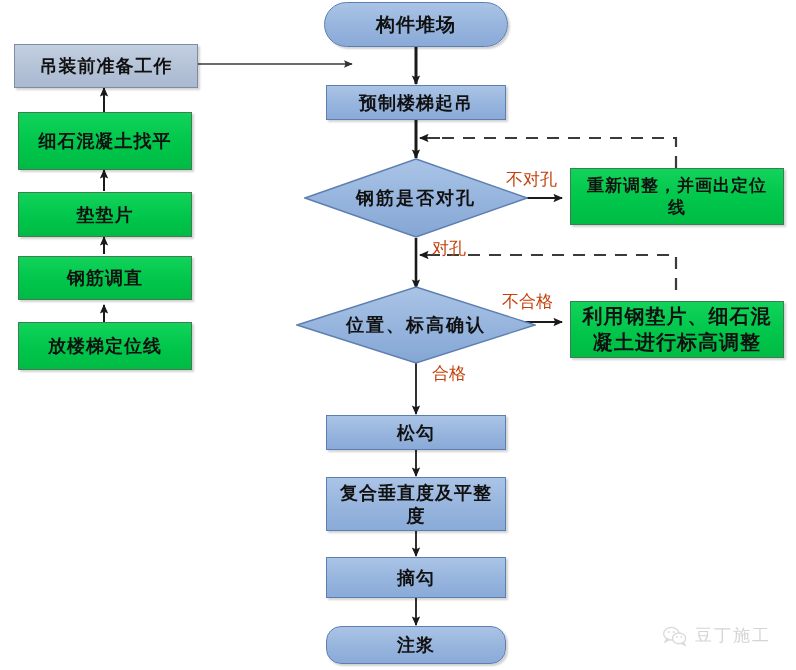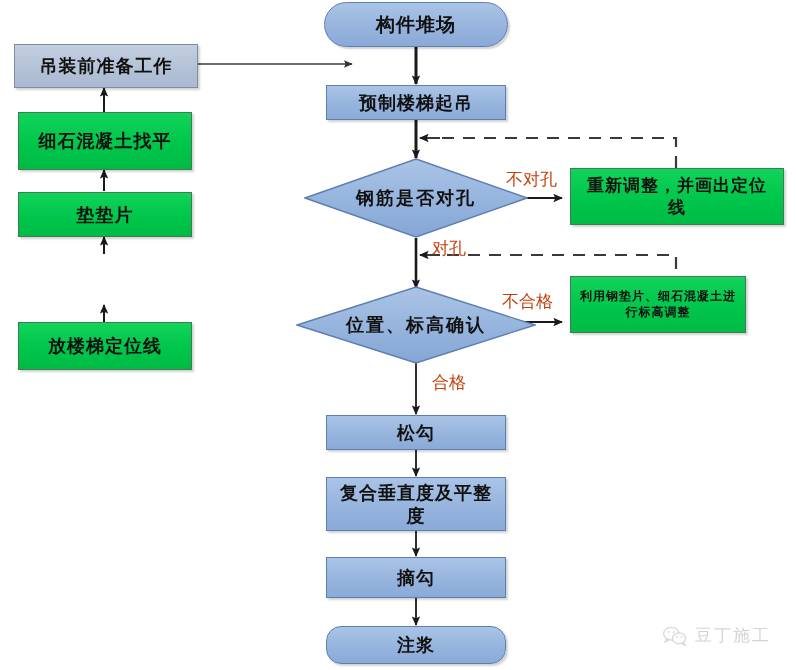--- a/index.html
+++ b/index.html
@@ -188,20 +188,23 @@
   </div>
 
   <div class="node rect green" style="left:18px; top:112px; width:174px; height:58px; font-size:18px; padding:0 2px;">
     <span>细石混凝土找平</span>
   </div>
 
   <div class="node rect green" style="left:18px; top:192px; width:174px; height:45px; font-size:18px;">
     <span>垫垫片</span>
   </div>
 
+  <div class="node rect green" style="left:18px; top:256px; width:174px; height:44px; font-size:18px;">
+    <span>钢筋调直</span>
+  </div>
 
   <div class="node rect green" style="left:18px; top:322px; width:174px; height:48px; font-size:18px;">
     <span>放楼梯定位线</span>
   </div>
 
   <div class="node rect blue pill" style="left:324px; top:2px; width:184px; height:45px; font-size:19px; border-radius:24px;">
     <span>构件堆场</span>
   </div>
 
   <div class="node rect blue" style="left:326px; top:85px; width:180px; height:35px; font-size:18px;">
@@ -242,31 +245,31 @@
   </div>
 
   <div class="node rect blue" style="left:326px; top:626px; width:180px; height:38px; font-size:18px;border-radius:15px;">
     <span>注浆</span>
   </div>
 
   <div class="node rect green" style="left:570px; top:168px; width:214px; height:57px; font-size:17px; padding:0 8px;">
     <span>重新调整，并画出定位线</span>
   </div>
 
-  <div class="node rect green" style="left:570px; top:276px; width:176px; height:57px; font-size:12px; padding:0 8px;">
+  <div class="node rect green" style="left:570px; top:301px; width:214px; height:57px; font-size:20px; padding:0 8px;">
     <span>利用钢垫片、细石混凝土进行标高调整</span>
   </div>
 
   <div class="edge-label" style="left:506px; top:168px; font-size:17px;">不对孔</div>
 
   <div class="edge-label" style="left:432px; top:237px; font-size:17px;">对孔</div>
 
   <div class="edge-label" style="left:502px; top:290px; font-size:17px;">不合格</div>
 
-  <div class="edge-label" style="left:432px; top:371px; font-size:17px;">合格</div>
+  <div class="edge-label" style="left:432px; top:362px; font-size:17px;">合格</div>
 
   <div class="brand" style="left:662px; top:624px;">
     <span style="display:inline-block;width:26px;height:22px;">
       <svg viewBox="0 0 28 24" width="26" height="22" aria-hidden="true">
         <ellipse cx="10" cy="9.5" rx="8.4" ry="6.9" fill="none" stroke="#a6a6a6" stroke-width="1.5"></ellipse>
         <path d="M5.2 14.8 L3.2 18.4 L7.4 16.3 Z" fill="none" stroke="#a6a6a6" stroke-width="1.5"></path>
         <circle cx="7.2" cy="7.6" r="1.15" fill="#a6a6a6"></circle>
         <circle cx="12.6" cy="7.6" r="1.15" fill="#a6a6a6"></circle>
         <ellipse cx="18.4" cy="14.6" rx="7.2" ry="5.9" fill="#ffffff" stroke="#a6a6a6" stroke-width="1.5"></ellipse>
         <path d="M23.2 19.1 L25.0 22.1 L21.4 20.4 Z" fill="#ffffff" stroke="#a6a6a6" stroke-width="1.5"></path>

